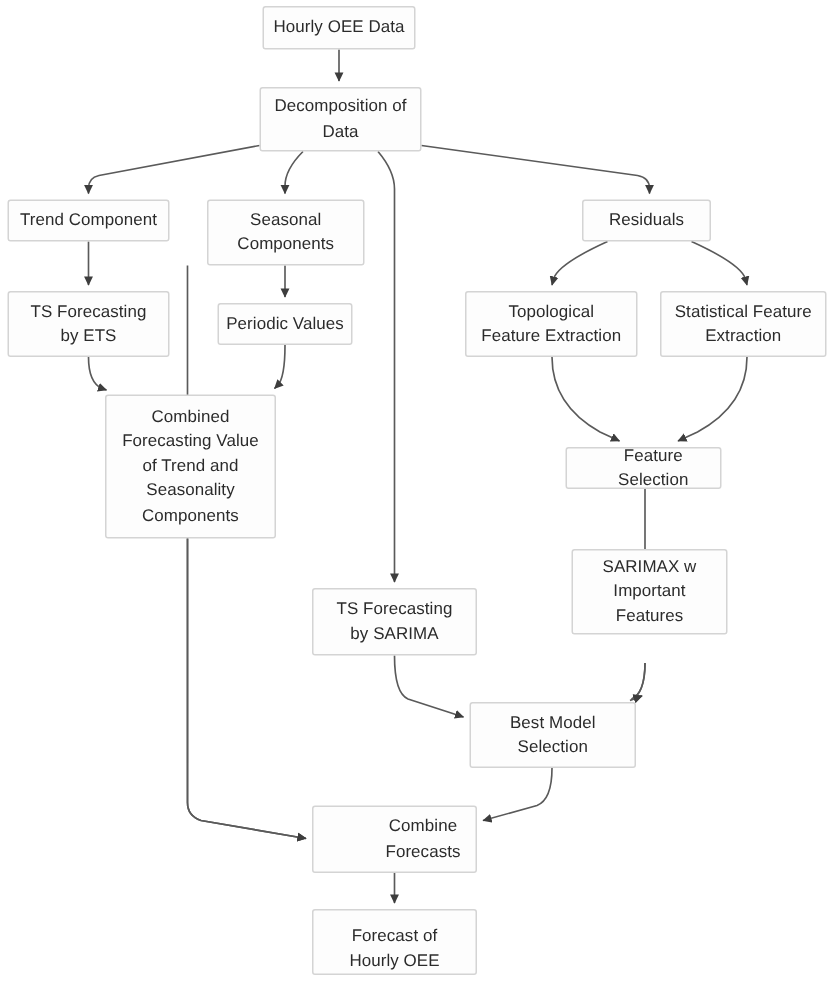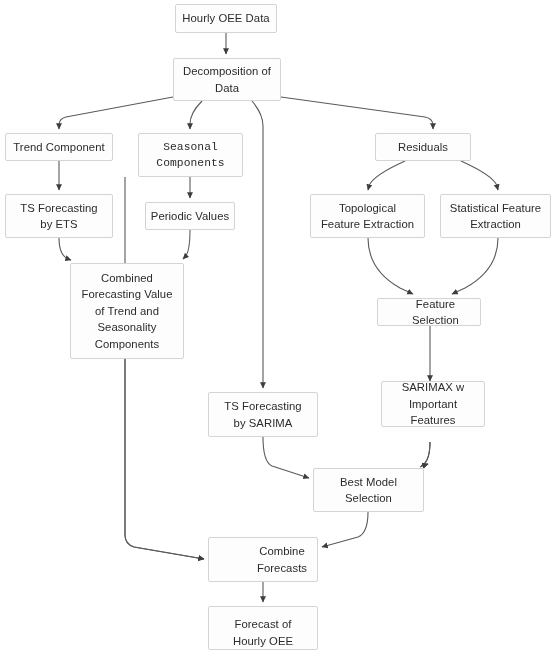--- a/index.html
+++ b/index.html
@@ -115,26 +115,26 @@
   </div>
 
   <div class="node" style="left:175px;top:4px;width:102px;height:29px;">
     <span class="node-label">Hourly OEE Data</span>
   </div>
 
   <div class="node" style="left:5px;top:133px;width:108px;height:28px;">
     <span class="node-label">Trend Component</span>
   </div>
 
-  <div class="node" style="left:138px;top:133px;width:105px;height:44px;font-family:Liberation Mono, monospace;">
+  <div class="node" style="left:138px;top:133px;width:105px;height:44px;">
     <span class="node-label">Seasonal
 Components</span>
   </div>
 
-  <div class="node" style="left:375px;top:133px;width:96px;height:28px;">
+  <div class="node" style="left:388px;top:133px;width:86px;height:28px;">
     <span class="node-label">Residuals</span>
   </div>
 
   <div class="node" style="left:5px;top:194px;width:108px;height:44px;">
     <span class="node-label">TS Forecasting
 by ETS</span>
   </div>
 
   <div class="node" style="left:145px;top:202px;width:90px;height:28px;">
     <span class="node-label">Periodic Values</span>
@@ -160,21 +160,21 @@
 
   <div class="node" style="left:377px;top:298px;width:104px;height:28px;padding-left:17px;">
     <span class="node-label">Feature Selection</span>
   </div>
 
   <div class="node" style="left:208px;top:392px;width:110px;height:45px;">
     <span class="node-label">TS Forecasting
 by SARIMA</span>
   </div>
 
-  <div class="node" style="left:381px;top:381px;width:104px;height:46px;">
+  <div class="node" style="left:381px;top:366px;width:104px;height:57px;">
     <span class="node-label">SARIMAX w
 Important
 Features</span>
   </div>
 
   <div class="node" style="left:313px;top:468px;width:111px;height:44px;">
     <span class="node-label">Best Model
 Selection</span>
   </div>
 

